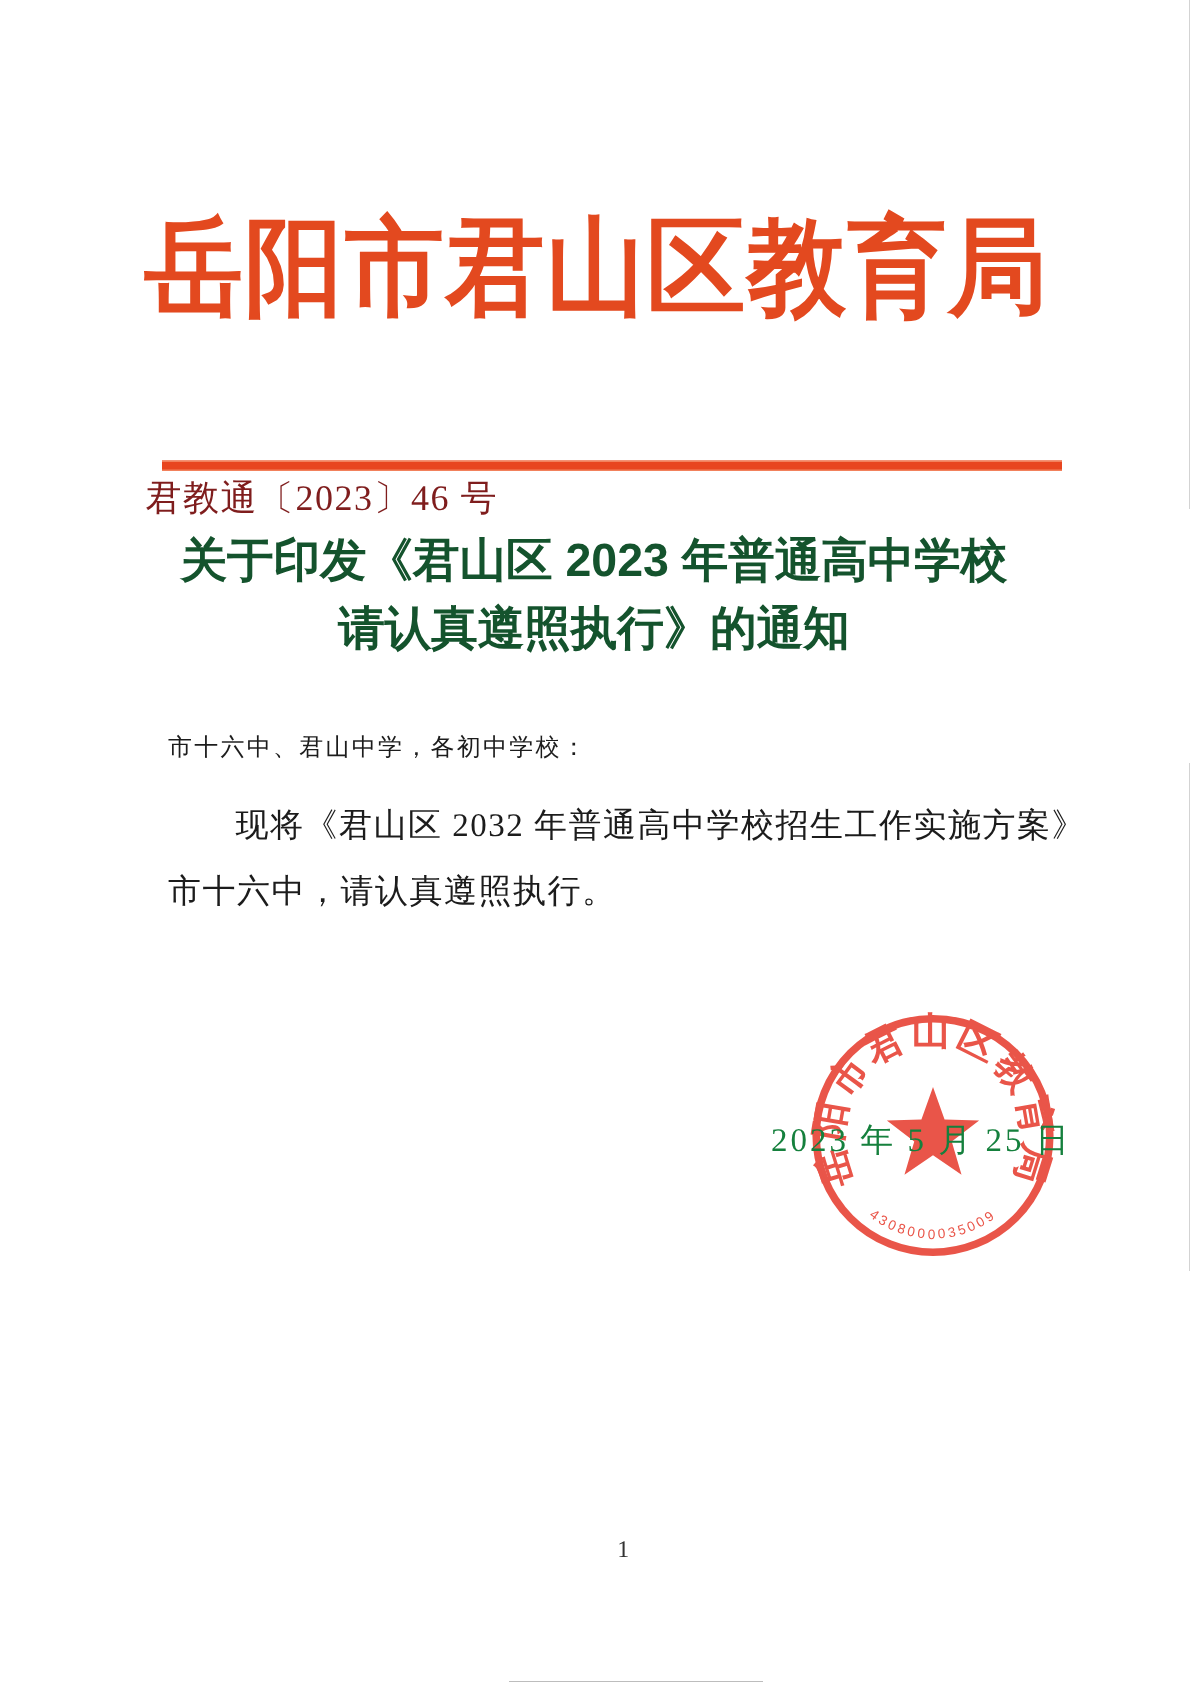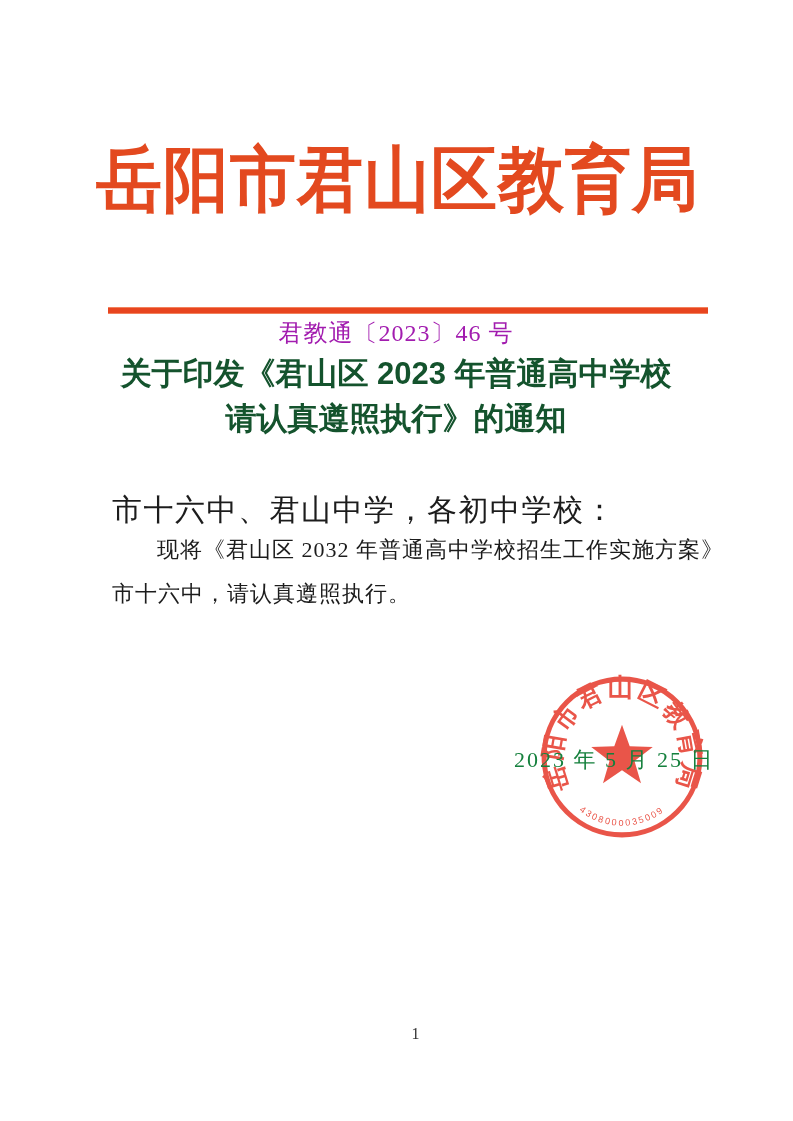--- a/index.html
+++ b/index.html
@@ -30,35 +30,35 @@
     transform:scaleY(1.08);
   }
   .red-line{
     position:absolute;left:108px;top:307px;width:600px;height:5px;
     background:var(--line-red);
     border-top:1px solid #f2815c;
     border-bottom:1px solid #f2815c;
   }
   .doc-number{
     position:absolute;left:97px;top:317px;width:598px;
-    text-align:center;
+    text-align:left;
     font-size:24px;line-height:32px;
     letter-spacing:1px;
-    color:#a21caf;
+    color:#7f1d1d;
   }
   .notice-title{
     position:absolute;left:96px;top:351px;width:600px;
     text-align:center;
     font-size:31px;font-weight:700;line-height:45px;
     color:#14532d;
     font-family:"Liberation Sans","DejaVu Sans",sans-serif;
   }
   .salutation{
-    position:absolute;left:112px;top:497px;
-    font-size:30px;line-height:26px;letter-spacing:1.5px;
+    position:absolute;left:112px;top:486px;
+    font-size:16px;line-height:26px;letter-spacing:1.5px;
     white-space:nowrap;
   }
   .body-line{
     position:absolute;left:112px;
     font-size:22px;line-height:26px;letter-spacing:1px;
     white-space:nowrap;
   }
   .body-line.first{top:537px;padding-left:45px;}
   .body-line.second{top:581px;}
   .seal{

